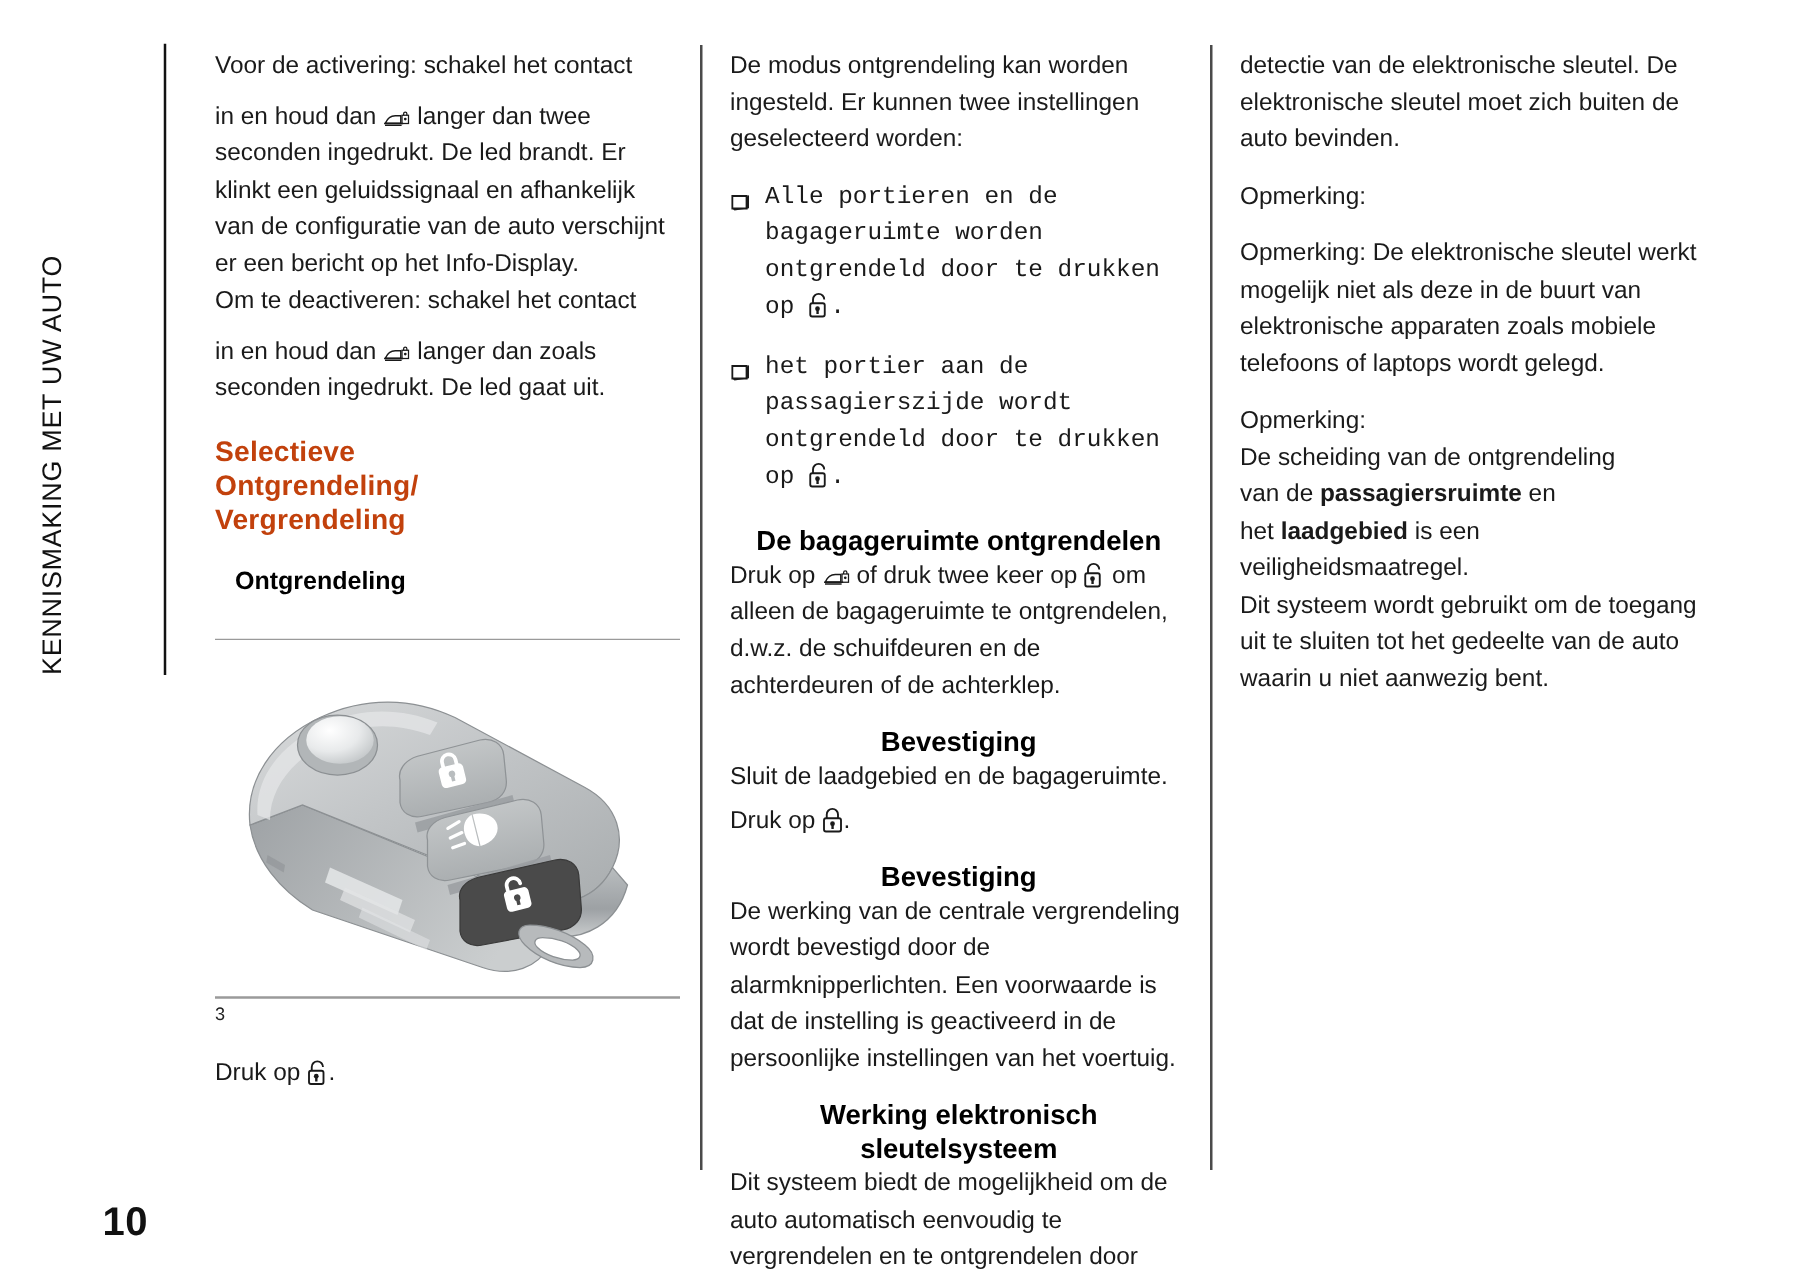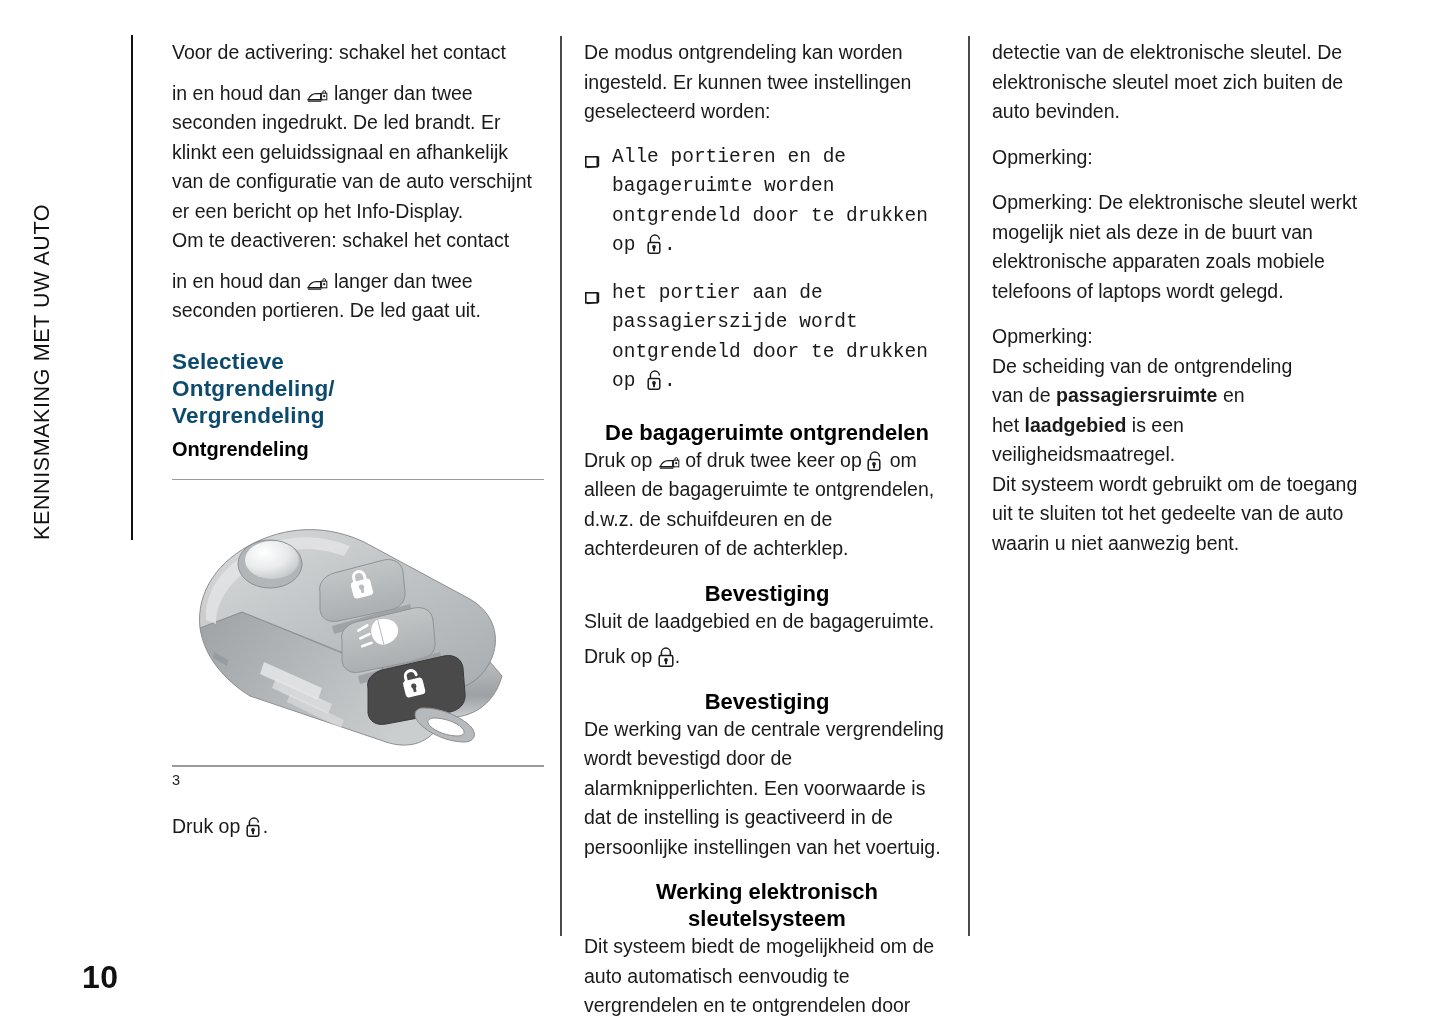--- a/index.html
+++ b/index.html
@@ -80,24 +80,24 @@
   }
   .gap-sm { height: 16px; }
   .gap-md { height: 22px; }
 
   h2.head-big {
     margin: 0;
     font-size: 22.5px;
     line-height: 27px;
     font-weight: 800;
     letter-spacing: 0.2px;
-    color: #0c4a6e;
+    color: #c2410c;
   }
   h3.head-sub {
-    margin: 0;
+    margin: 16px;
     font-size: 20px;
     line-height: 28px;
     font-weight: 700;
     color: #000;
   }
   h3.head-bold {
     margin: 0;
     font-size: 22px;
     line-height: 27px;
     font-weight: 700;
@@ -214,21 +214,21 @@
           <g fill="none" stroke="#1a1a1a" stroke-width="1.1">
             <path d="M2.2 10.6 C3.6 7.4 6.4 4.6 10.2 4.6 L14.6 4.6 L14.6 10.6 Z"></path>
             <path d="M1.3 10.8 L16.5 10.8"></path>
             <path d="M2.0 12.2 L15.3 12.2"></path>
           </g>
           <rect x="15.6" y="4.2" width="5.2" height="6.6" fill="none" stroke="#1a1a1a" stroke-width="1"></rect>
           <path d="M16.9 4.2 L16.9 2.9 a1.3 1.3 0 0 1 2.6 0 L19.5 4.2" fill="none" stroke="#1a1a1a" stroke-width="1"></path>
           <circle cx="18.2" cy="7.2" r="1.1" fill="#1a1a1a"></circle>
         </svg>
       </span>
-      <span>langer dan twee seconden portieren. De led gaat uit.</span>
+      <span>langer dan zoals seconden ingedrukt. De led gaat uit.</span>
     </div>
 
     <div class="gap-md"></div>
 
     <h2 class="head-big">
       <span>Selectieve</span><br>
       <span>Ontgrendeling/</span><br>
       <span>Vergrendeling</span>
     </h2>
 

